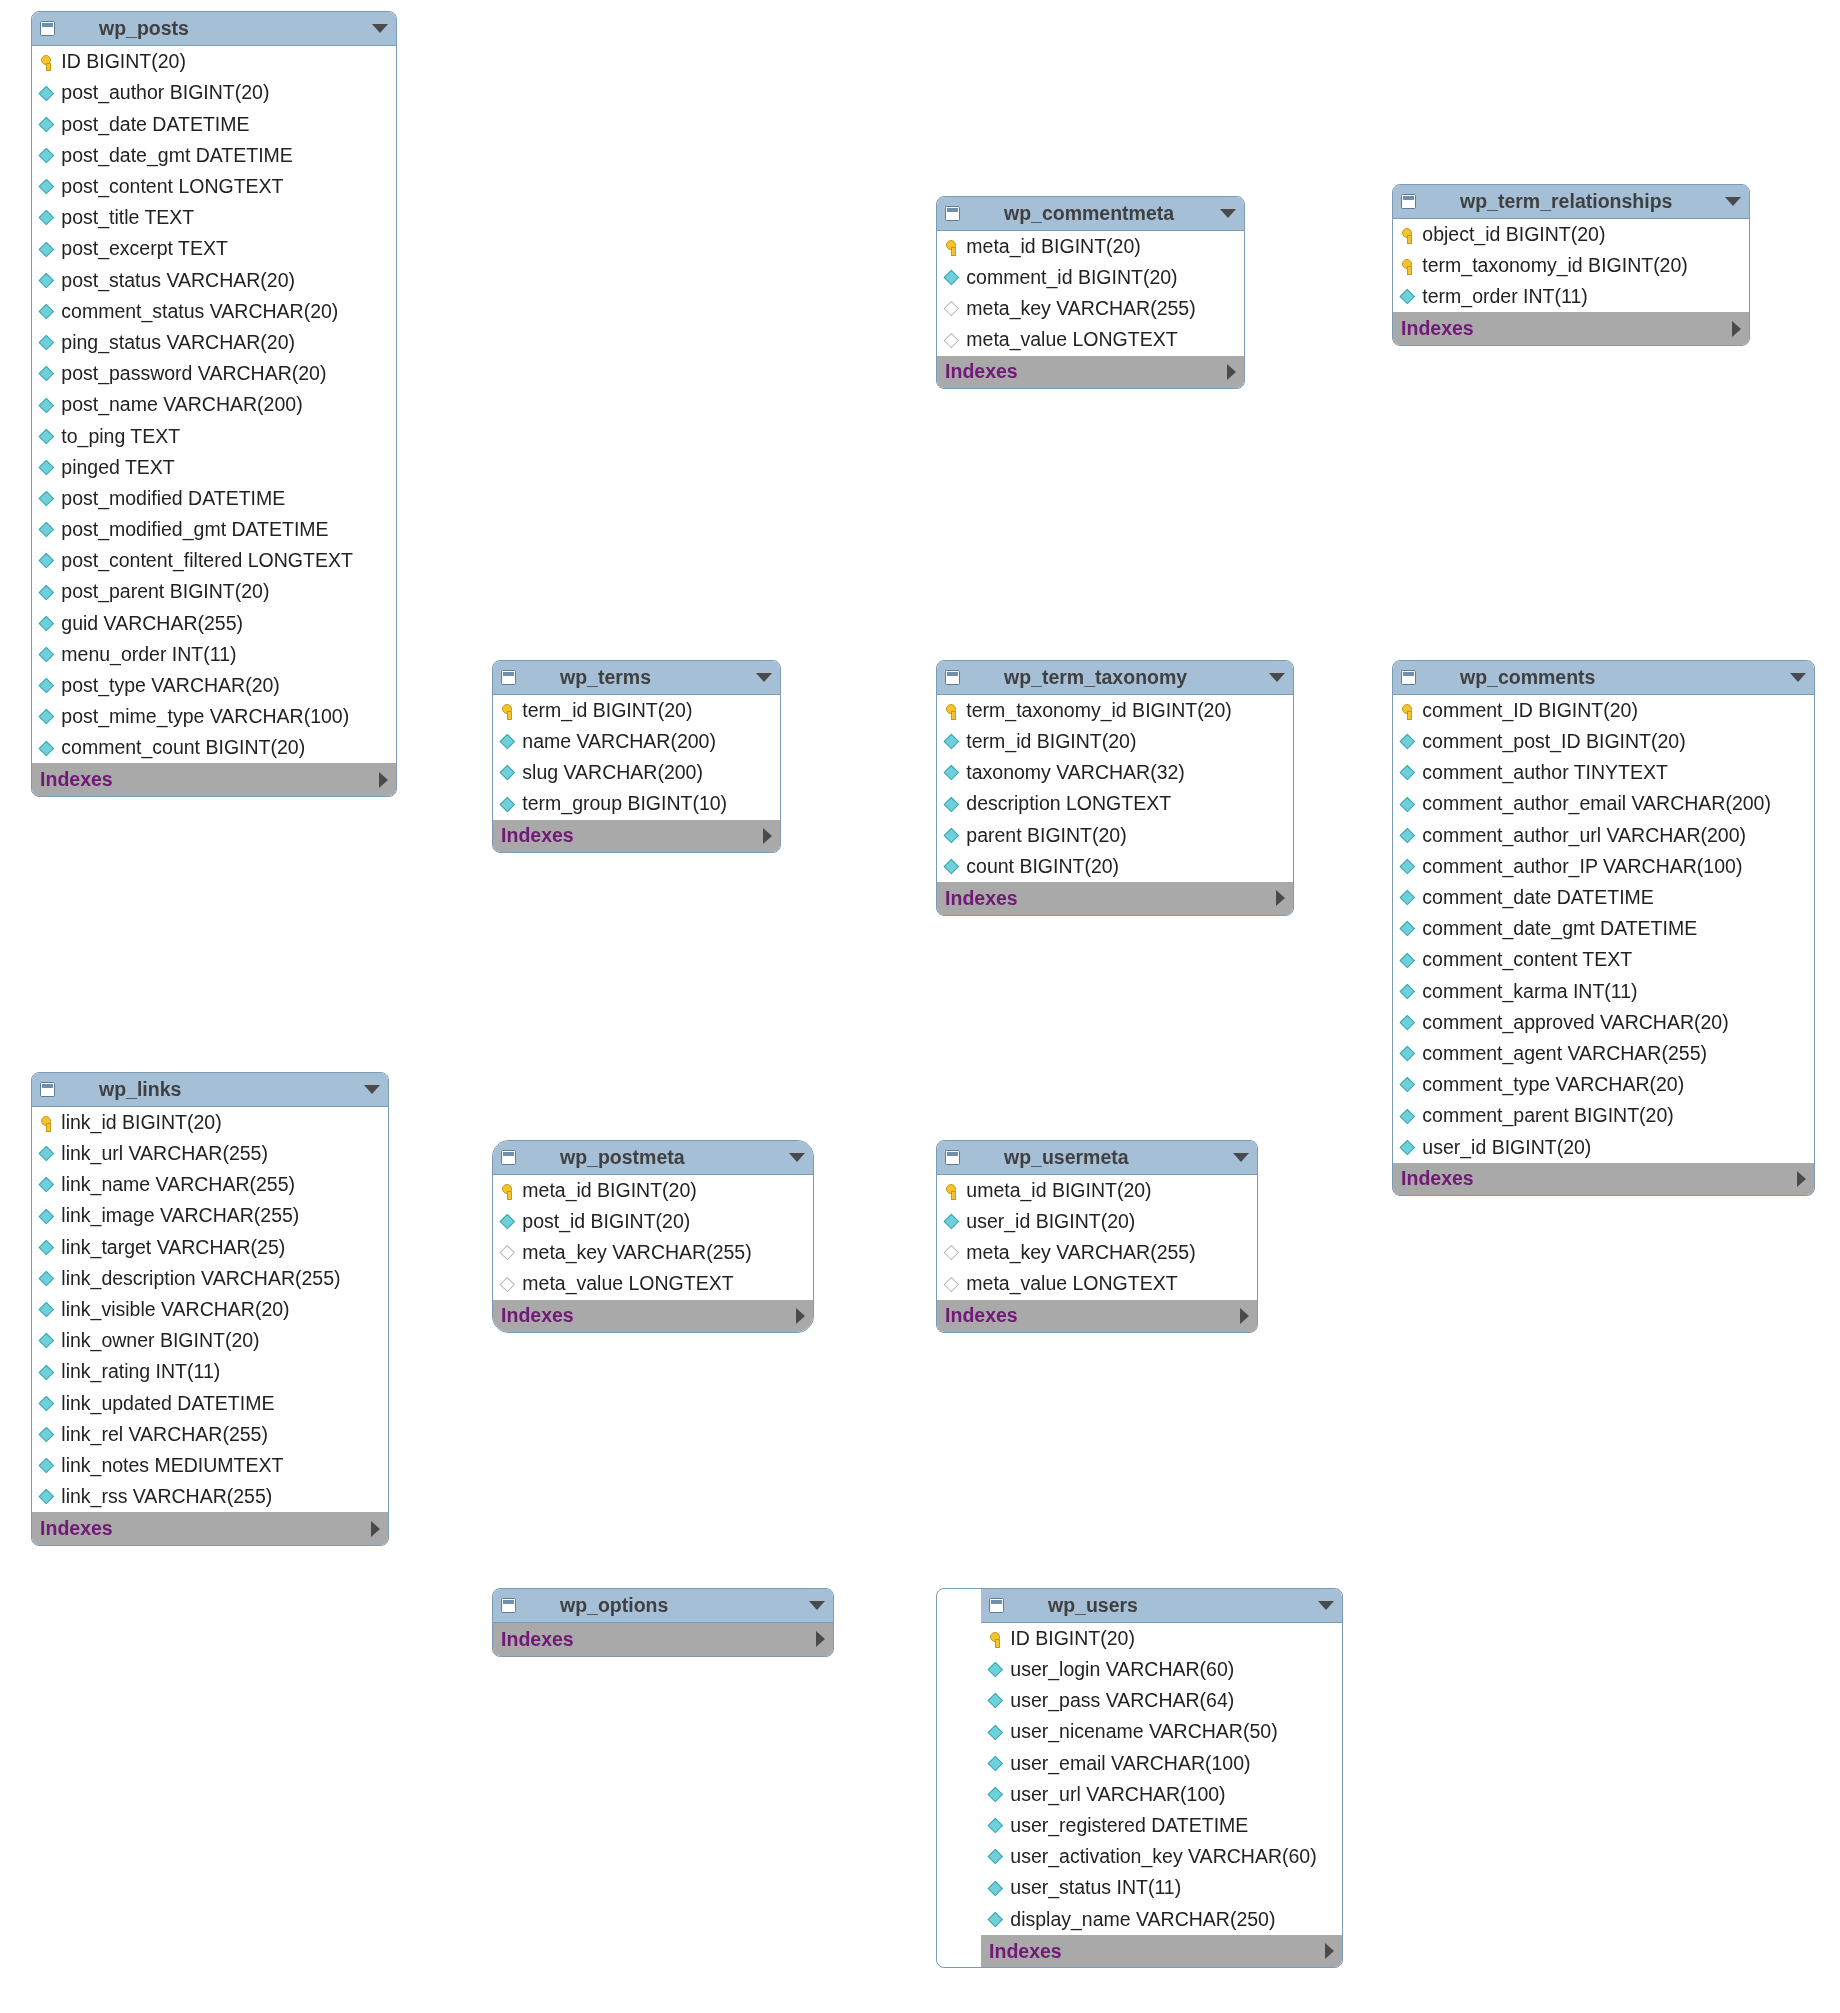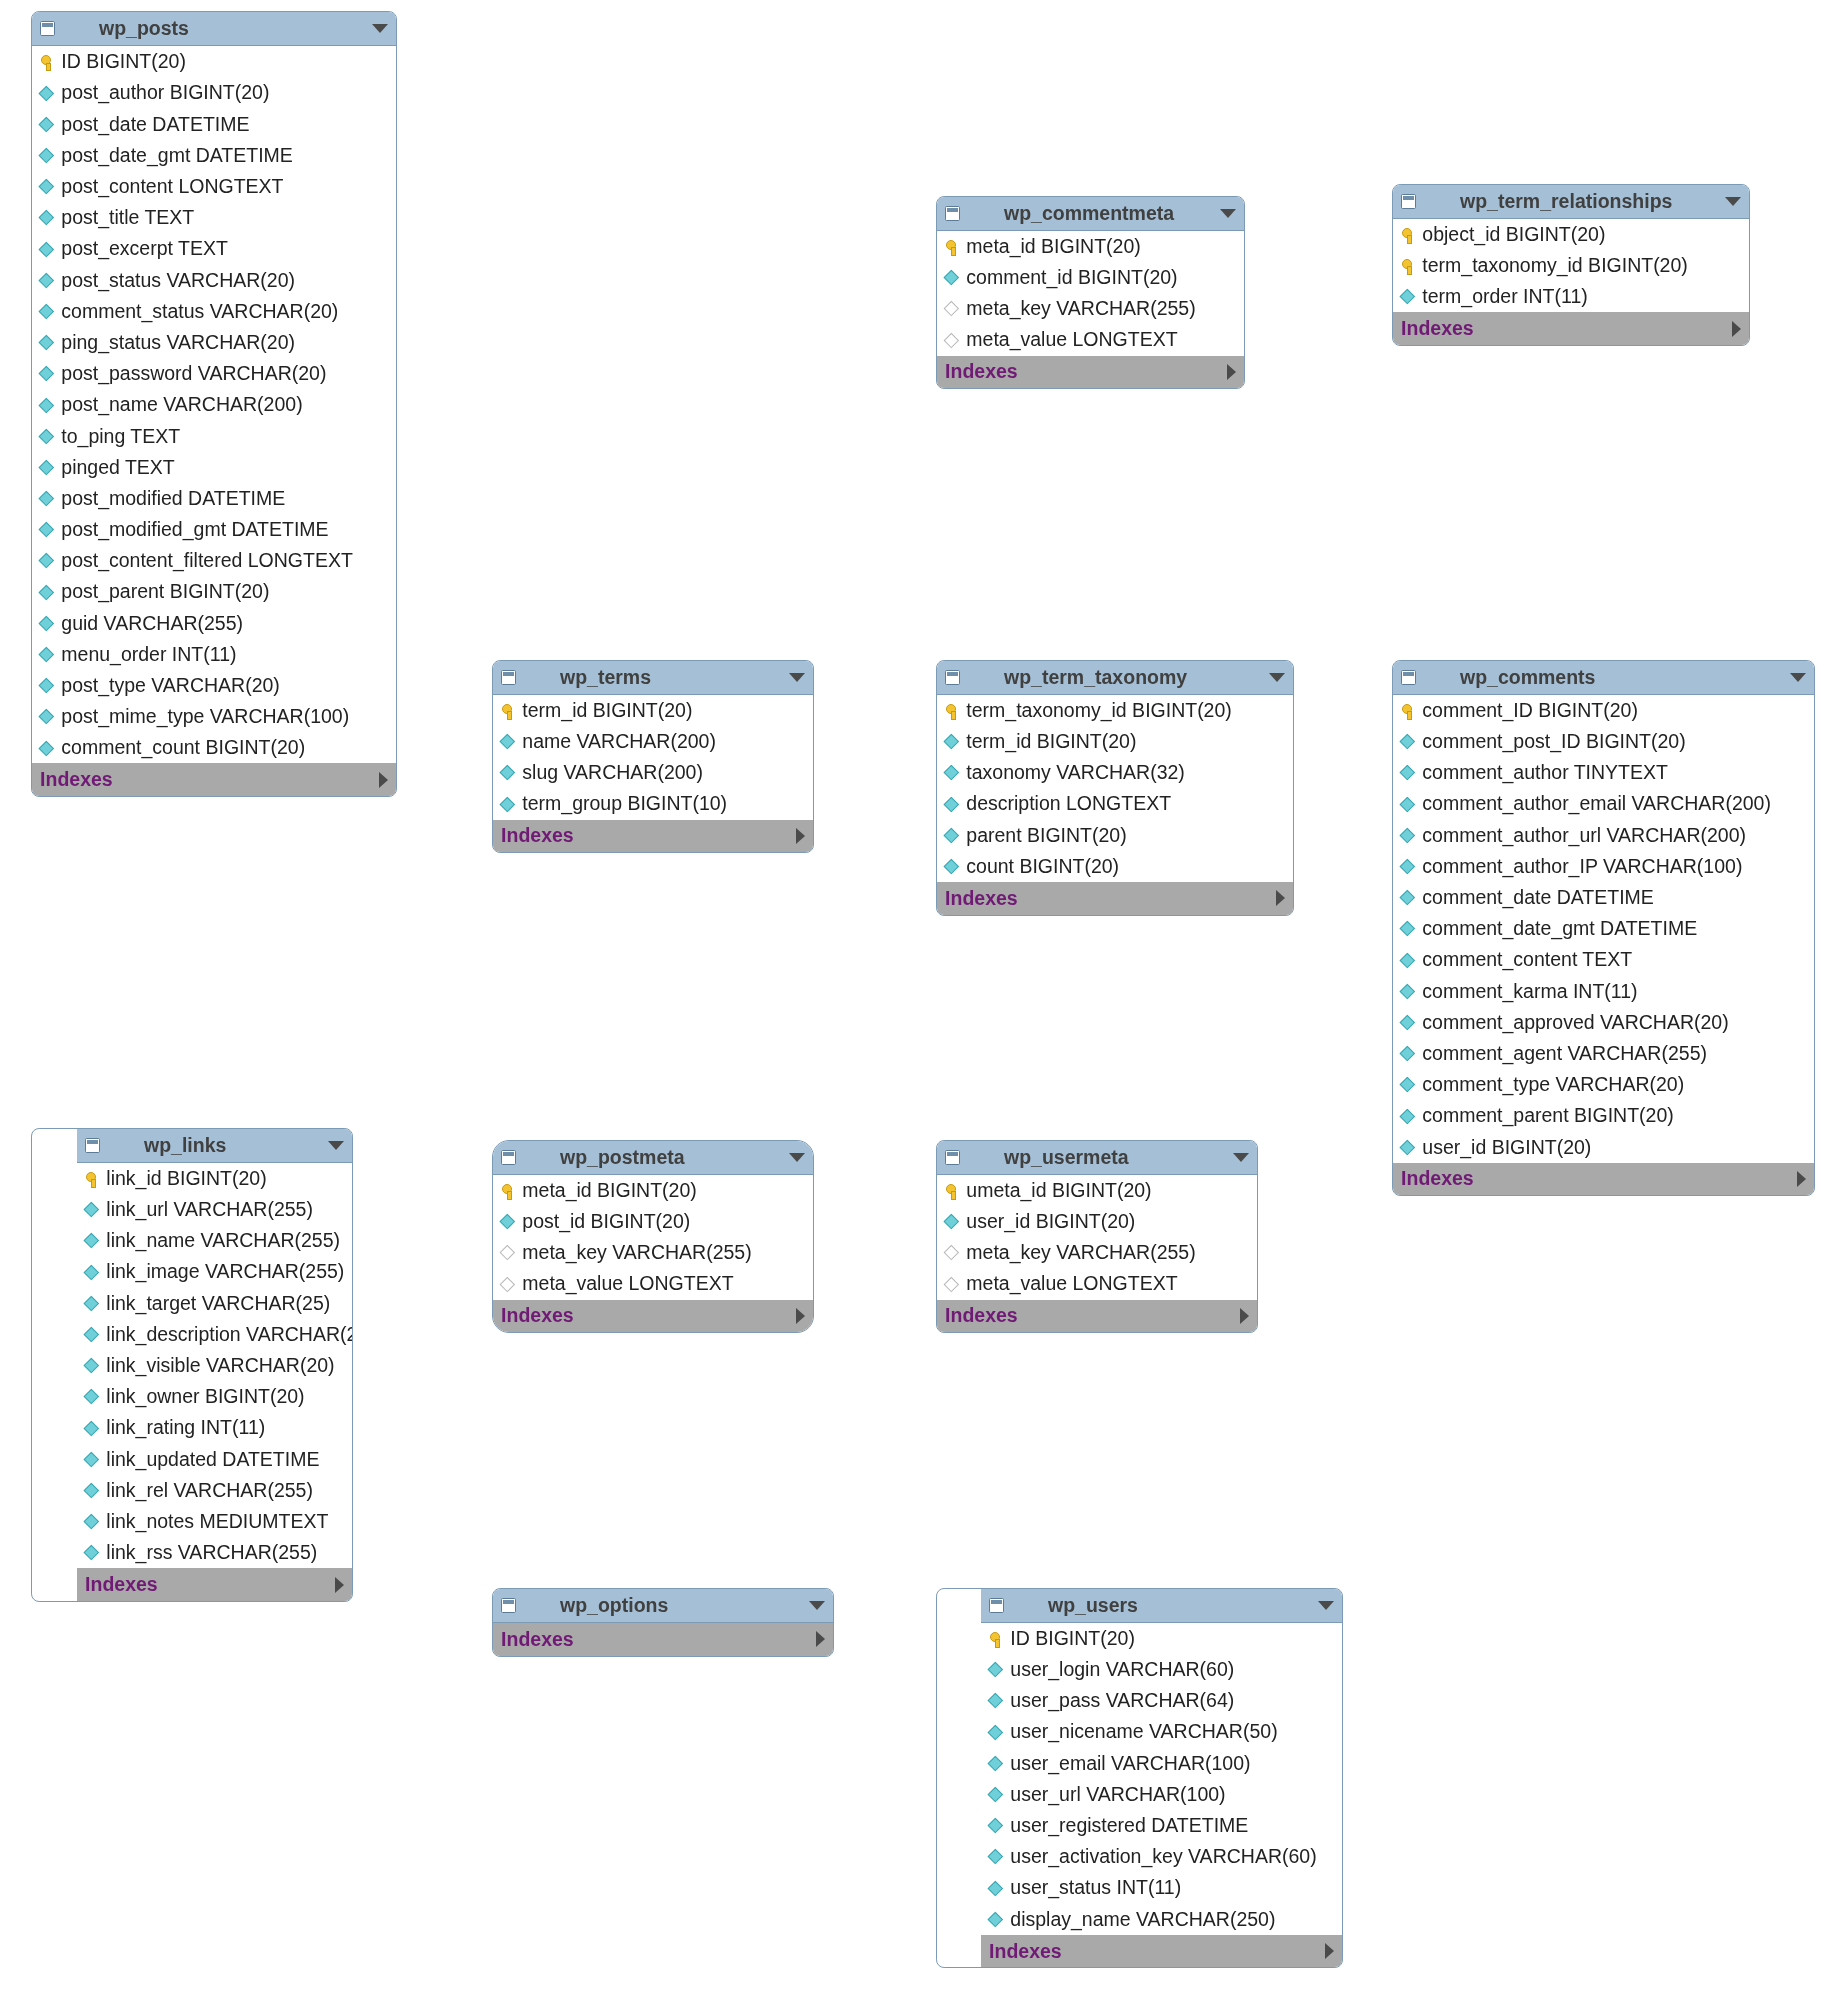--- a/index.html
+++ b/index.html
@@ -317,21 +317,21 @@
       <div class="col-row">
         <span class="col-icon field"></span>
         <span class="col-label">term_order INT(11)</span>
       </div>
     </div>
     <div class="indexes-bar">
       <span class="indexes-label">Indexes</span>
       <span class="expand-arrow"></span>
     </div>
   </div>
-<div class="table-box" style="left: 492px; top: 660px; width: 322px;">
+<div class="table-box" style="left: 492px; top: 660px; width: 289px;">
     <div class="table-header">
       <span class="header-icon"></span>
       <span class="table-name">wp_terms</span>
       <span class="collapse-arrow"></span>
     </div>
     <div class="columns">
       <div class="col-row">
         <span class="col-icon key"></span>
         <span class="col-label">term_id BIGINT(20)</span>
       </div>
@@ -456,21 +456,21 @@
       <div class="col-row">
         <span class="col-icon field"></span>
         <span class="col-label">user_id BIGINT(20)</span>
       </div>
     </div>
     <div class="indexes-bar">
       <span class="indexes-label">Indexes</span>
       <span class="expand-arrow"></span>
     </div>
   </div>
-<div class="table-box" style="left: 31px; top: 1128px; width: 322px; padding-left: 45px;">
+<div class="table-box" style="left: 31px; top: 1072px; width: 358px;">
     <div class="table-header">
       <span class="header-icon"></span>
       <span class="table-name">wp_links</span>
       <span class="collapse-arrow"></span>
     </div>
     <div class="columns">
       <div class="col-row">
         <span class="col-icon key"></span>
         <span class="col-label">link_id BIGINT(20)</span>
       </div>

